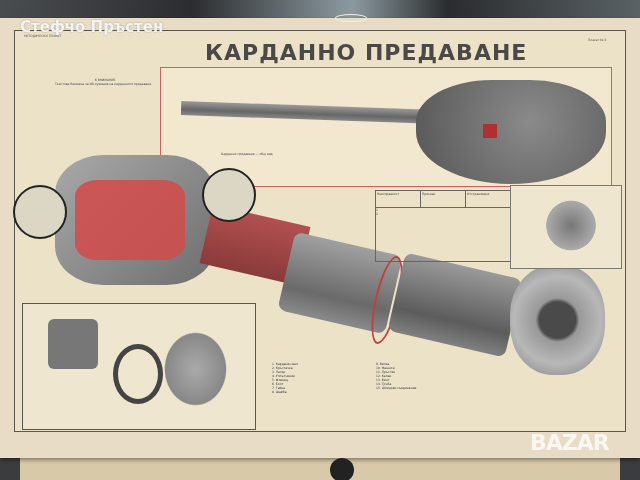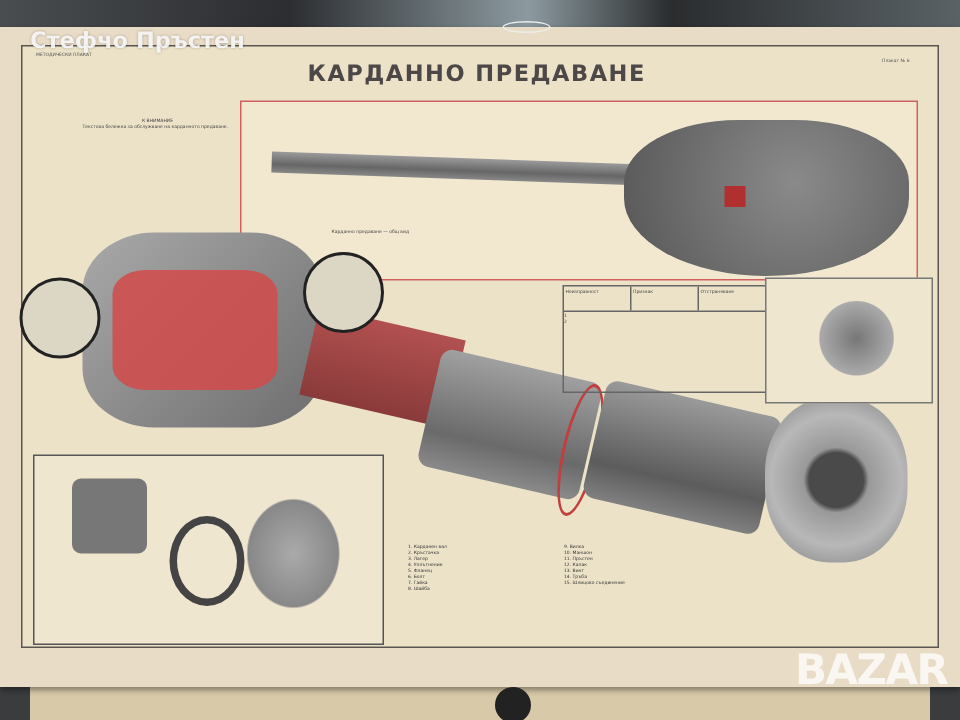--- a/index.html
+++ b/index.html
@@ -1,21 +1,21 @@
 <!DOCTYPE html>
 <html><head>
 <meta charset="utf-8">
 <style>
   html,body{margin:0;padding:0;}
   body{width:640px;height:480px;overflow:hidden;position:relative;background:#3a3c3e;font-family:"DejaVu Sans",sans-serif;}
   .car-bg{position:absolute;left:0;top:0;width:640px;height:30px;background:linear-gradient(90deg,#4a4d50 0%,#2b2d30 30%,#8c9aa0 55%,#2a2c2e 70%,#5a6266 100%);}
   .poster{position:absolute;left:0;top:18px;width:640px;height:440px;background:#e9dcc6;box-shadow:0 2px 4px rgba(0,0,0,.4);}
   .poster2{position:absolute;left:20px;top:440px;width:600px;height:40px;background:#d8c9a8;}
   .frame{position:absolute;left:14px;top:30px;width:610px;height:400px;border:1px solid #5a5550;background:#ece2c8;}
-  .title{position:absolute;left:205px;top:40px;font-family:"DejaVu Sans",sans-serif;font-weight:bold;font-size:15px;letter-spacing:1px;color:#4c4848;}
+  .title{position:absolute;left:205px;top:40px;font-family:"DejaVu Sans",sans-serif;font-weight:bold;font-size:22px;letter-spacing:1px;color:#4c4848;}
   .publisher{position:absolute;left:24px;top:34px;font-size:3px;color:#555;width:60px;line-height:4px;}
   .top-right-note{position:absolute;left:588px;top:38px;font-size:3px;color:#555;width:30px;}
   .watermark{position:absolute;left:20px;top:18px;color:#f5f5f5;font-family:"DejaVu Sans",sans-serif;font-weight:bold;font-size:15px;text-shadow:0 0 2px rgba(0,0,0,.3);opacity:.95;}
   .inset-top{position:absolute;left:160px;top:67px;width:450px;height:118px;border:1.5px solid #d06060;background:#f2e8d0;}
   .inset-top .shaft{position:absolute;left:20px;top:40px;width:400px;height:14px;background:linear-gradient(#9a9a9a,#666 60%,#888);transform:rotate(2deg);}
   .inset-top .diff{position:absolute;left:255px;top:12px;width:190px;height:104px;border-radius:40% 40% 50% 50%;background:radial-gradient(circle at 60% 40%,#8a8a8a,#555);}
   .inset-top .redbox{position:absolute;left:322px;top:56px;width:14px;height:14px;background:#b03030;}
   .inset-top .cap{position:absolute;left:60px;top:84px;font-size:3px;color:#444;}
   .note{position:absolute;left:55px;top:78px;width:100px;font-size:3px;line-height:4px;color:#444;}
   .note-title{font-size:3px;text-align:center;}
@@ -33,21 +33,21 @@
   .table-box .hdr{display:flex;border-bottom:1px solid #666;height:16px;}
   .table-box .hdr div{flex:1;border-right:1px solid #666;padding:1px;}
   .inset-right{position:absolute;left:510px;top:185px;width:110px;height:82px;border:1px solid #777;background:#efe6d0;}
   .inset-right .part{position:absolute;left:30px;top:12px;width:60px;height:55px;background:radial-gradient(circle,#777,#aaa 60%,transparent 62%);}
   .inset-bl{position:absolute;left:22px;top:303px;width:232px;height:125px;border:1px solid #555;background:#efe6d0;}
   .inset-bl .cross{position:absolute;left:130px;top:15px;width:85px;height:100px;background:radial-gradient(ellipse,#aaa,#888 50%,transparent 52%);}
   .inset-bl .ring{position:absolute;left:90px;top:40px;width:40px;height:50px;border:5px solid #444;border-radius:50%;}
   .inset-bl .block{position:absolute;left:25px;top:15px;width:50px;height:50px;background:#777;border-radius:6px;}
   .legend{position:absolute;left:272px;top:362px;width:200px;font-size:3px;line-height:4px;color:#333;display:flex;gap:8px;}
   .legend ul{margin:0;padding:0;list-style:none;flex:1;}
-  .bazar{position:absolute;left:530px;top:430px;font-weight:bold;font-size:28px;color:rgba(255,255,255,.75);letter-spacing:-1px;}
+  .bazar{position:absolute;left:530px;top:430px;font-weight:bold;font-size:22px;color:rgba(255,255,255,.75);letter-spacing:-1px;}
   .bottom-item{position:absolute;left:330px;top:458px;width:24px;height:24px;border-radius:50%;background:#222;}
   .hanger{position:absolute;left:335px;top:14px;width:30px;height:6px;border:1px solid #eee;border-radius:50%;}
 </style>
 </head>
 <body>
 
 <div class="car-bg"></div>
 <div class="poster2"></div>
 <div class="poster"></div>
 <div class="hanger"></div>

